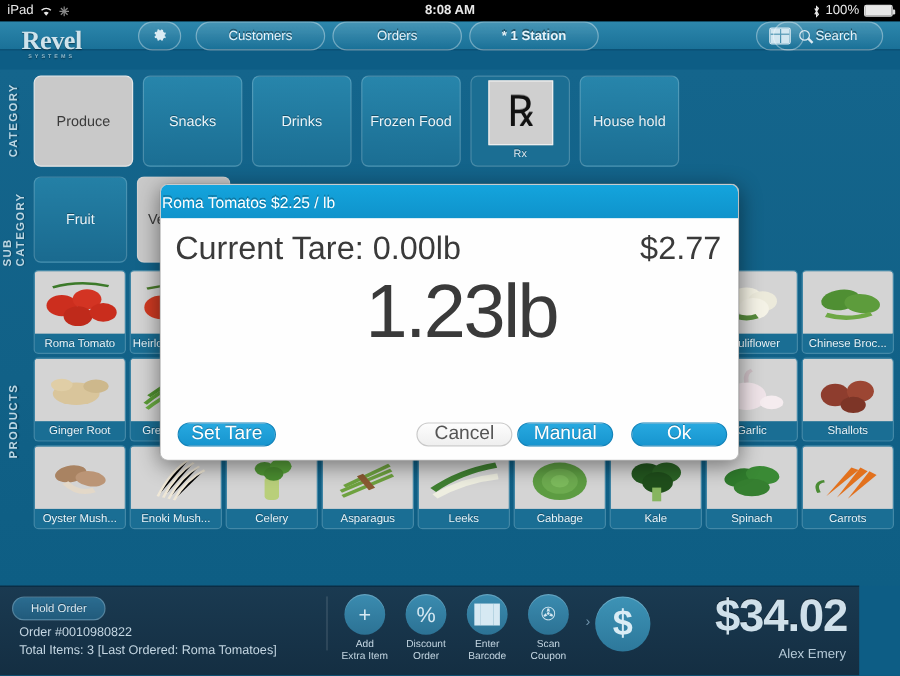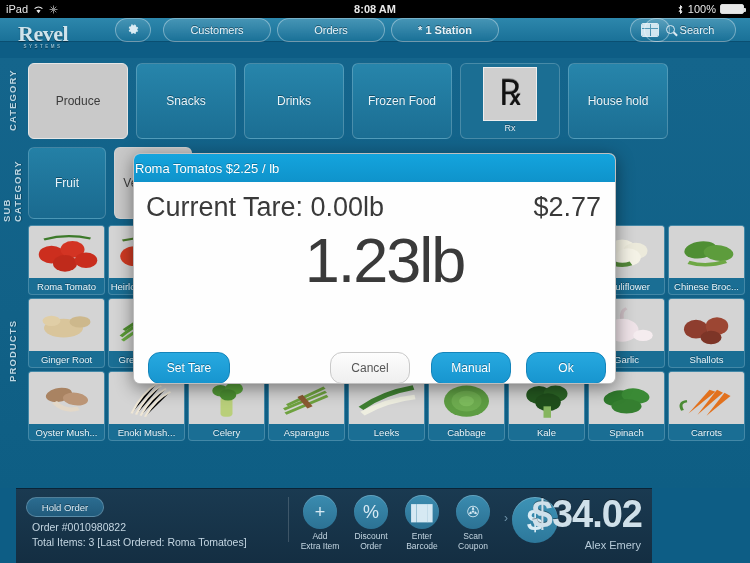--- a/index.html
+++ b/index.html
@@ -74,21 +74,21 @@
     display: flex; align-items: center; justify-content: center;
     text-shadow: 0 1px 1px rgba(0,0,0,.3);
   }
   .rail-cat { top: 4px; height: 76px; }
   .rail-sub { top: 86px; height: 78px; }
   .rail-prod{ top: 228px; height: 130px; }
 
   
   .catrow { position: absolute; top: 5px; left: 28px; display: flex; gap: 8px; }
   .cattile {
-    width: 100px; height: 76px; border-radius: 6px;
+    width: 83px; height: 76px; border-radius: 6px;
     background: linear-gradient(#2785ab, #1b6e93);
     border: 1px solid rgba(255,255,255,.2);
     color: #e9f4f9; font-size: 12px; text-align: center;
     display: flex; align-items: center; justify-content: center;
     text-shadow: 0 -1px 0 rgba(0,0,0,.35); cursor: pointer; line-height: 1.2;
   }
   .cattile.active { background: #c9c9c9; color: #3b3b3b; text-shadow: none; border-color: #e6e6e6; }
   .cattile.img { flex-direction: column; justify-content: flex-start; padding: 3px; background: #1b6e93; }
   .rximg { width: 54px; height: 54px; background: #cfcfcf; border: 1px solid #eee;
     display: flex; align-items: center; justify-content: center;
@@ -121,25 +121,24 @@
   .prod .name { flex: 1; color: #e9f4f9; font-size: 9.5px; text-align: center;
     display: flex; align-items: center; justify-content: center;
     text-shadow: 0 -1px 0 rgba(0,0,0,.3); padding: 0 2px; white-space: nowrap; overflow: hidden; }
 
   .pager { position: absolute; top: 467px; left: 0; width: 750px; text-align: center;
     color: #9dc2d4; font-size: 13px; }
   .pager span { margin: 0 16px; cursor: pointer; }
 
   
   .bottombar {
-    position: absolute; top: 488px; left: 0; width: 636px; height: 75px;
+    position: absolute; top: 488px; left: 0; width: 716px; height: 75px;
     background: linear-gradient(#1a3a51, #142e42);
     border-top: 1px solid #0a2troke;
     border-top: 1px solid #0a2437;
-    margin-left: 16px;
   }
   .holdbtn {
     position: absolute; left: 10px; top: 8px; width: 78px; height: 20px; border-radius: 10px;
     background: linear-gradient(#2b6c90, #215b7c); border: 1px solid rgba(255,255,255,.22);
     color: #dbe9f1; font-size: 9.5px; display: flex; align-items: center; justify-content: center;
     text-shadow: 0 -1px 0 rgba(0,0,0,.4); cursor: pointer;
   }
   .orderinfo { position: absolute; left: 16px; top: 31px; color: #c4d6e2; font-size: 10.5px; line-height: 1.45; }
   .divider { position: absolute; left: 272px; top: 8px; width: 1px; height: 45px; background: rgba(255,255,255,.17); }
   .actions { position: absolute; left: 282px; top: 6px; display: flex; gap: 7px; }
@@ -166,27 +165,27 @@
   .modal .titlebar {
     height: 28px; background: linear-gradient(#14a4dd, #0f93cb);
     color: #fff; font-size: 13px; display: flex; align-items: center; padding-left: 1px;
     text-shadow: 0 -1px 0 rgba(0,0,0,.25);
   }
   .modal .body { position: relative; height: 203px; background: #fefefe; }
   .tare { position: absolute; left: 12px; top: 10px; font-size: 27px; color: #3a3a3a; }
   .price { position: absolute; right: 14px; top: 10px; font-size: 27px; color: #3a3a3a; }
   .weight { position: absolute; left: 0; top: 42px; width: 100%; text-align: center;
     font-size: 63px; color: #3a3a3a; letter-spacing: -2px; padding-left: 20px; }
-  .mbtn { position: absolute; height: 32px; border-radius: 12px; font-size: 12px;
+  .mbtn { position: absolute; height: 20px; border-radius: 12px; font-size: 16px;
     display: flex; align-items: center; justify-content: center; cursor: pointer;
     text-shadow: 0 -1px 0 rgba(0,0,0,.3); }
   .mbtn.blue { background: linear-gradient(#27a9e0, #1795cf); color: #fff; border: 1px solid #1484ba; }
   .mbtn.white { background: linear-gradient(#fdfdfd, #efefef); color: #555; border: 1px solid #c9c9c9; text-shadow: none; }
   .btn-settare { left: 14px; top: 170px; width: 82px; }
-  .btn-cancel  { left: 196px; top: 170px; width: 80px; }
+  .btn-cancel  { left: 213px; top: 170px; width: 80px; }
   .btn-manual  { left: 297px; top: 170px; width: 80px; }
   .btn-ok      { left: 392px; top: 170px; width: 80px; }
 </style>
 </head>
 <body>
 
 <div id="app">
 
   <div class="statusbar">
     <div class="sb-left">

